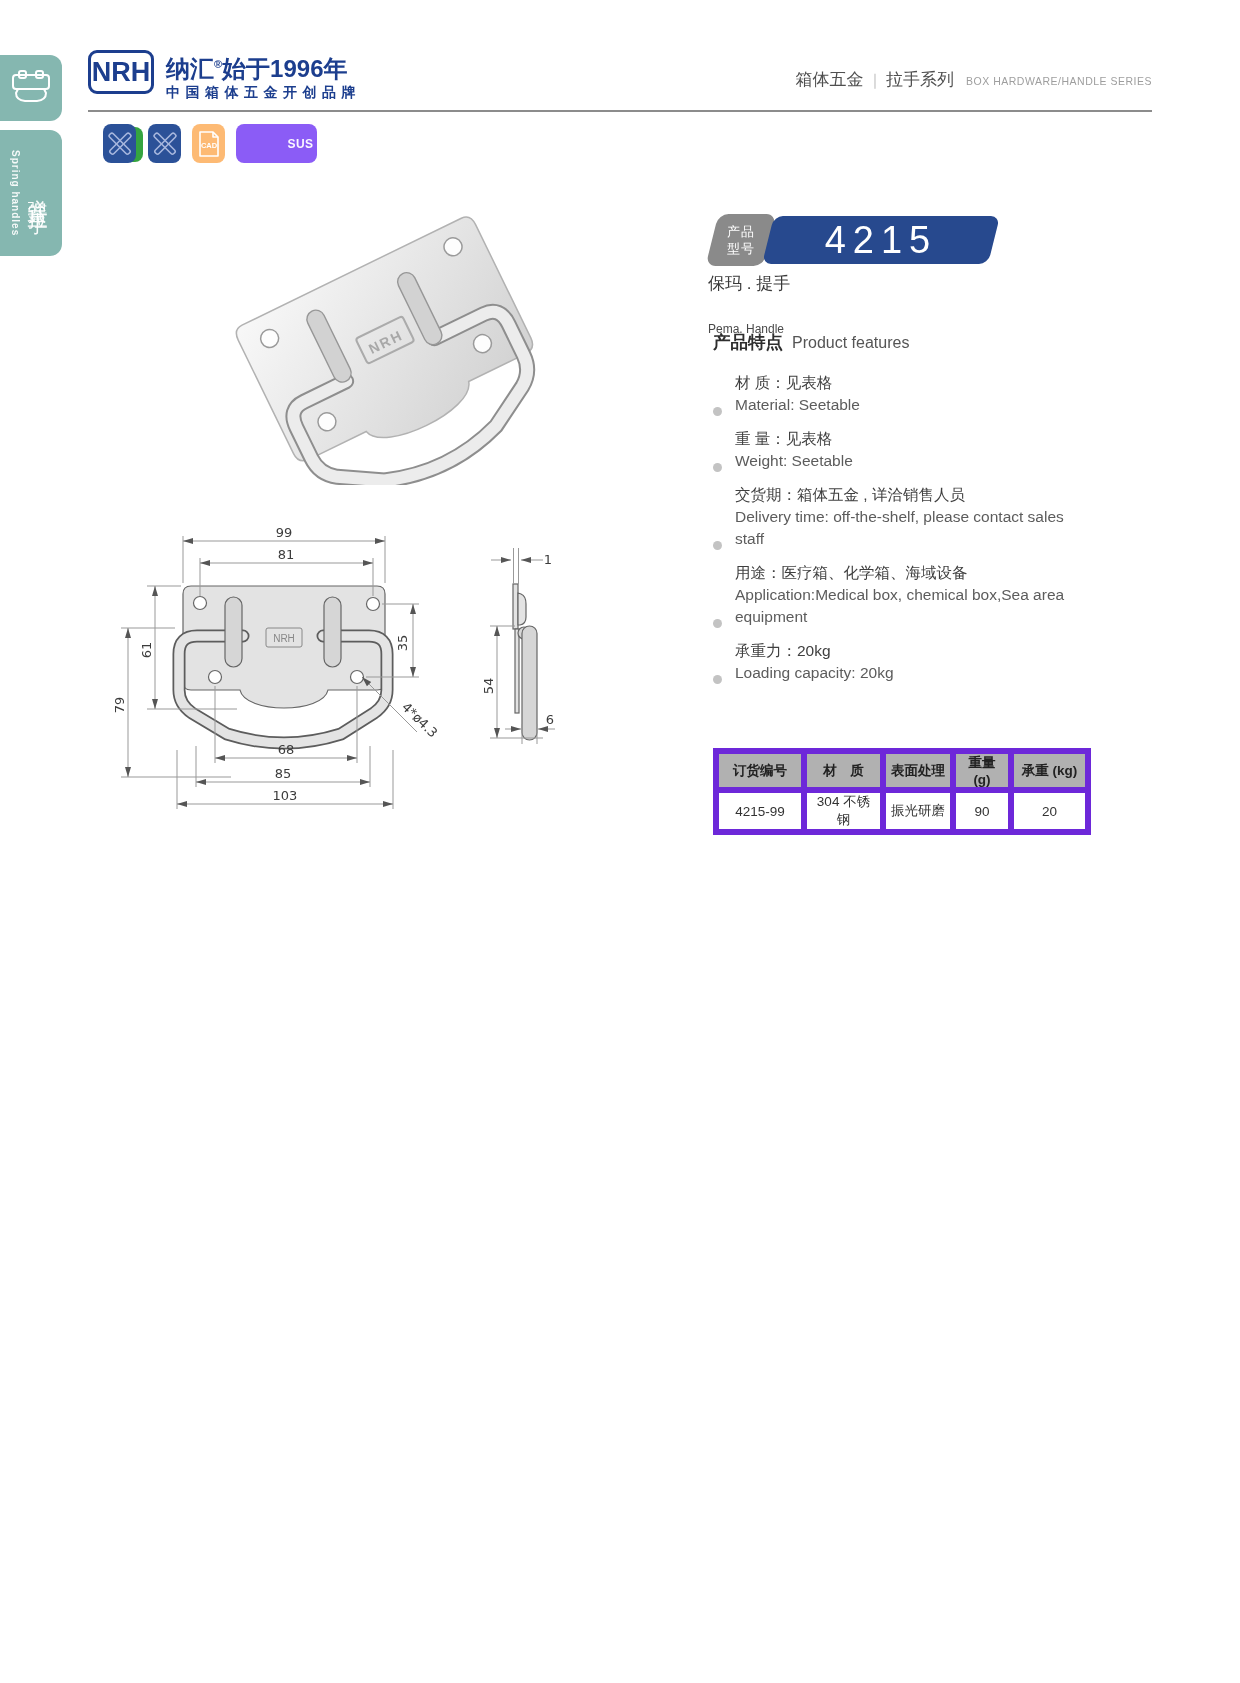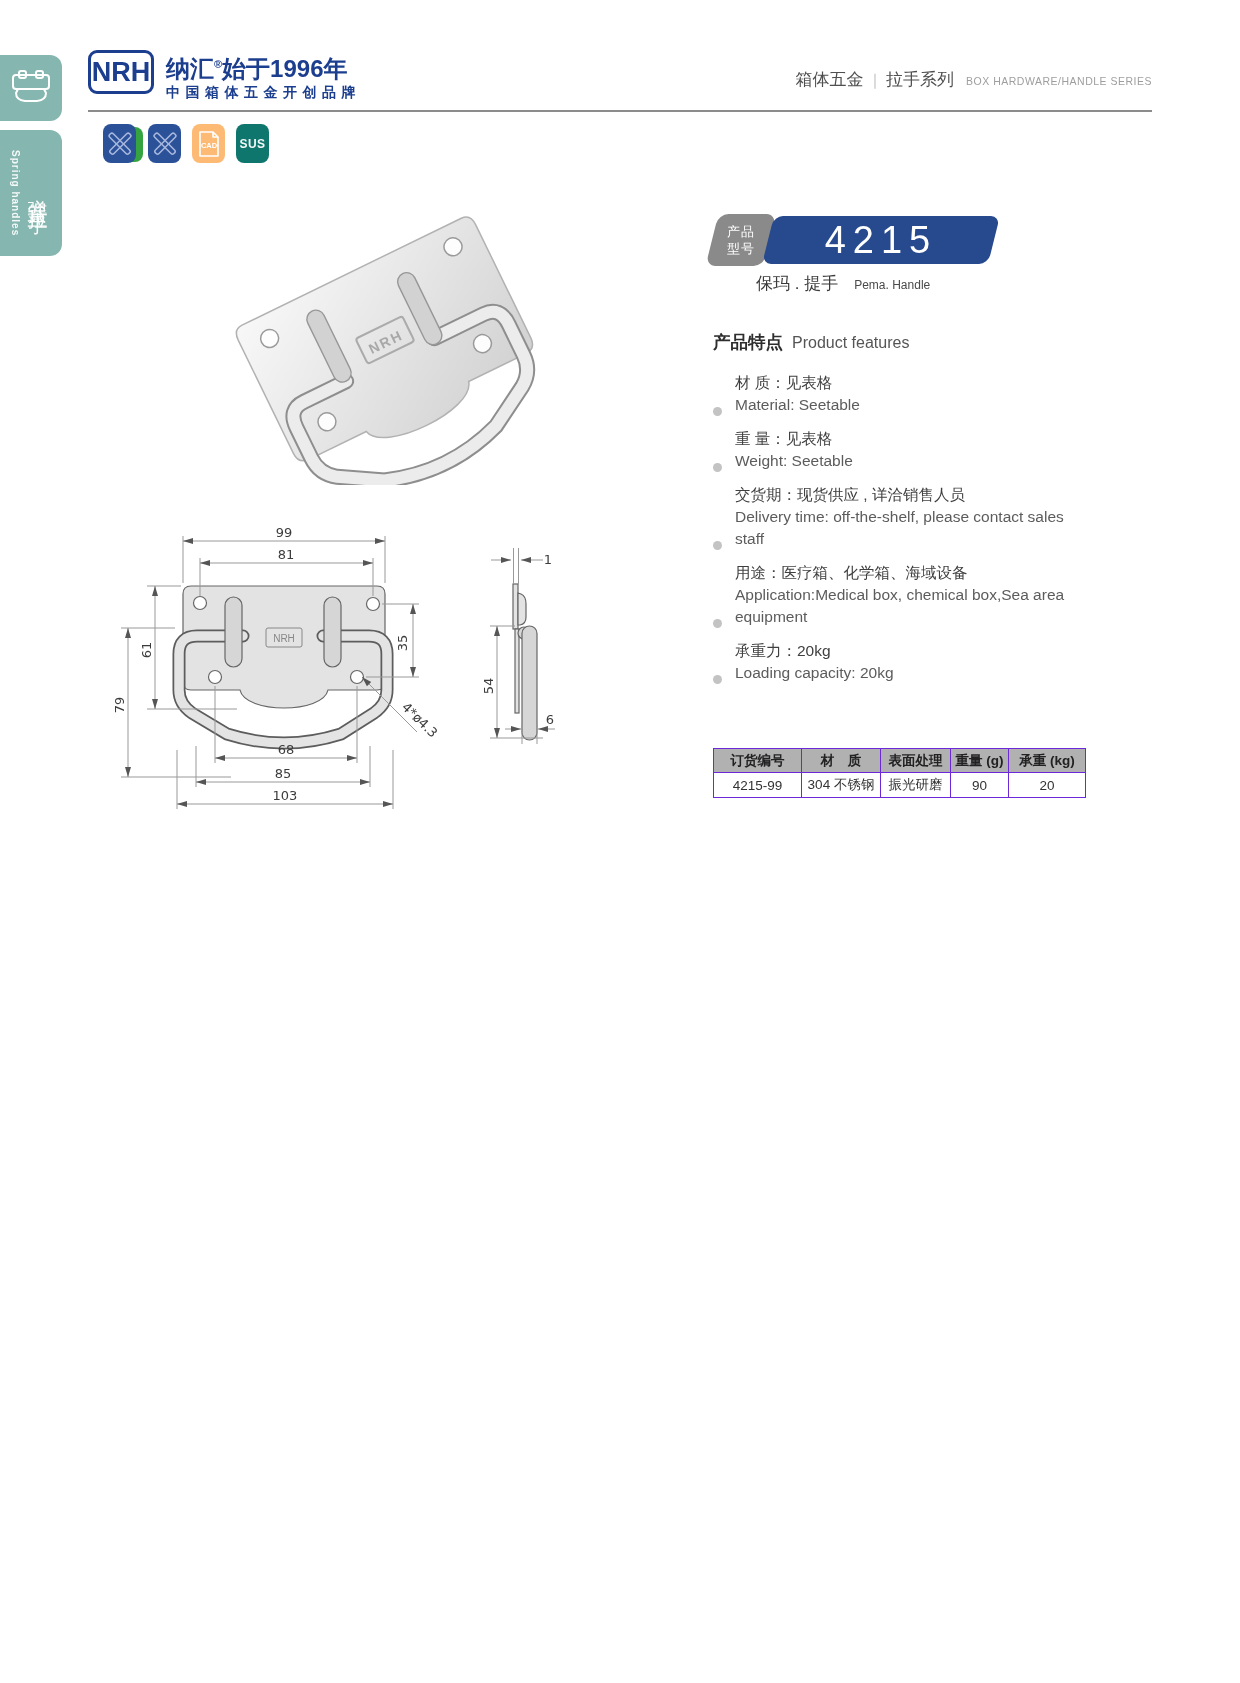--- a/index.html
+++ b/index.html
@@ -21,44 +21,44 @@
   .series{position:absolute;right:88px;top:68px;display:flex;align-items:baseline;gap:4px;}
   .series-zh{font-size:17px;color:#4f4f4f;}
   .series-sep{font-size:15px;color:#b5b5b5;}
   .series-en{font-size:10.5px;color:#9e9e9e;margin-left:8px;letter-spacing:.5px;}
   .hrule{position:absolute;left:88px;top:110px;width:1064px;height:2px;background:#8c8c8c;}
   
   .badge{position:absolute;top:124px;width:33px;height:39px;border-radius:8px;display:flex;align-items:center;justify-content:center;}
   .badge-green{position:absolute;left:112px;top:127px;width:31px;height:35px;border-radius:8px;background:#35a440;}
   .b-blue{background:#2b5198;}
   .b-red{background:#fdba74;}
-  .b-yellow{background:#0f766e;}
+  .b-yellow{background:#8b5cf6;padding-left:48px;}
   .sus{font-size:12px;font-weight:bold;color:rgba(255,255,255,.95);letter-spacing:.5px;}
   
   .model-tag{position:absolute;left:712px;top:214px;width:58px;height:52px;background:#8a8a8a;border-radius:10px;transform:skewX(-14deg);}
   .model-tag-inner{transform:skewX(14deg);width:100%;height:100%;display:flex;flex-direction:column;align-items:center;justify-content:center;
                    color:#fff;font-size:13px;line-height:17px;letter-spacing:1px;}
   .model-banner{position:absolute;left:768px;top:216px;width:226px;height:48px;background:#27498e;border-radius:9px;transform:skewX(-14deg);}
   .model-banner-inner{transform:skewX(14deg);width:100%;height:100%;display:flex;align-items:center;justify-content:center;
                       color:#fff;font-size:38px;letter-spacing:7px;}
-  .prod-name{position:absolute;left:756px;top:272px;display:flex;align-items:baseline;gap:16px;}
+  .prod-name{position:absolute;left:708px;top:272px;display:flex;align-items:baseline;gap:27px;flex-direction:column;}
   .pn-zh{font-size:17px;color:#3a3a3a;}
   .pn-en{font-size:12px;color:#4a4a4a;}
   
   .features{position:absolute;left:713px;top:330px;width:360px;}
   .features-title{margin-bottom:18px;}
   .ft-zh{font-size:17.5px;font-weight:bold;color:#2e2e2e;margin-right:9px;}
   .ft-en{font-size:16px;color:#555;}
   .feature-item{display:flex;margin-bottom:12px;align-items:flex-end;}
   .bullet{flex:0 0 9px;width:9px;height:9px;border-radius:50%;background:#c3c3c3;margin-top:7px;margin-right:13px;}
   .f-zh{font-size:15.5px;color:#3f3f3f;line-height:22px;}
   .f-en{font-size:15.5px;color:#5c5c5c;line-height:22px;}
   
   .spec{position:absolute;left:713px;top:748px;border-collapse:collapse;}
-  .spec th,.spec td{border:1px solid #6d28d9;text-align:center;padding:0 4px;margin-left:20px;}
+  .spec th,.spec td{border:6px solid #6d28d9;text-align:center;padding:0 4px;margin-left:20px;}
   .spec th{background:#b1b1b1;height:23px;font-size:13.5px;font-weight:bold;color:#222;}
   .spec td{height:24px;font-size:13.5px;color:#333;background:#fff;}
   
   .photo-svg{position:absolute;left:150px;top:195px;}
   .draw-svg{position:absolute;left:95px;top:500px;}
   .dim{font-family:"DejaVu Sans",sans-serif;font-size:13px;fill:#3c3c3c;}
   .dimline{stroke:#999;stroke-width:1;fill:none;}
   .part{fill:#e3e3e3;stroke:#666;stroke-width:1.2;}
   .part2{fill:#d6d6d6;stroke:#666;stroke-width:1.2;}
   .hole{fill:#fff;stroke:#666;stroke-width:1.2;}
@@ -179,21 +179,21 @@
     <div class="feature-item">
       <span class="bullet"></span>
       <div>
           <div class="f-zh">重  量：见表格</div>
            <div class="f-en">Weight: Seetable</div>
         </div>
     </div>
     <div class="feature-item">
       <span class="bullet"></span>
       <div>
-          <div class="f-zh">交货期：现货供应 , 详洽销售人员</div>
+          <div class="f-zh">交货期：箱体五金 , 详洽销售人员</div>
            <div class="f-en">Delivery time: off-the-shelf, please contact sales staff</div>
         </div>
     </div>
     <div class="feature-item">
       <span class="bullet"></span>
       <div>
           <div class="f-zh">用途：医疗箱、化学箱、海域设备</div>
            <div class="f-en">Application:Medical box, chemical box,Sea area equipment</div>
         </div>
     </div>

